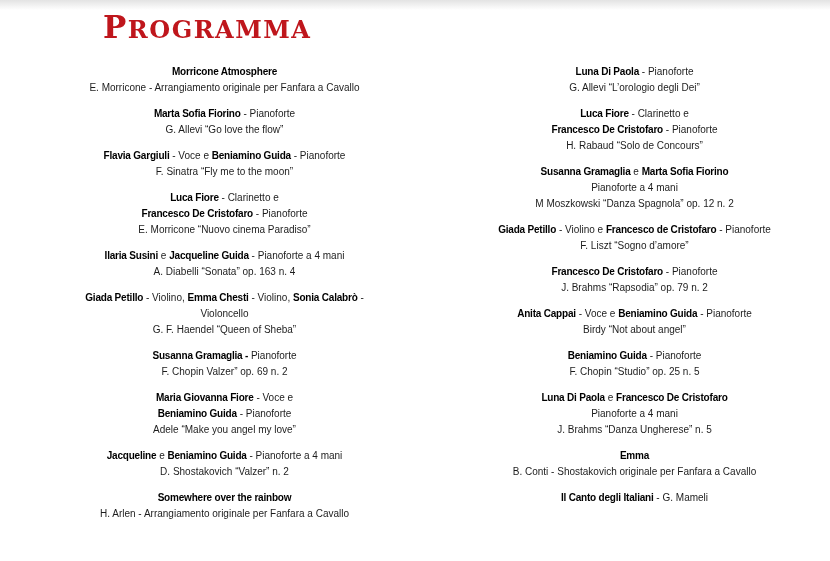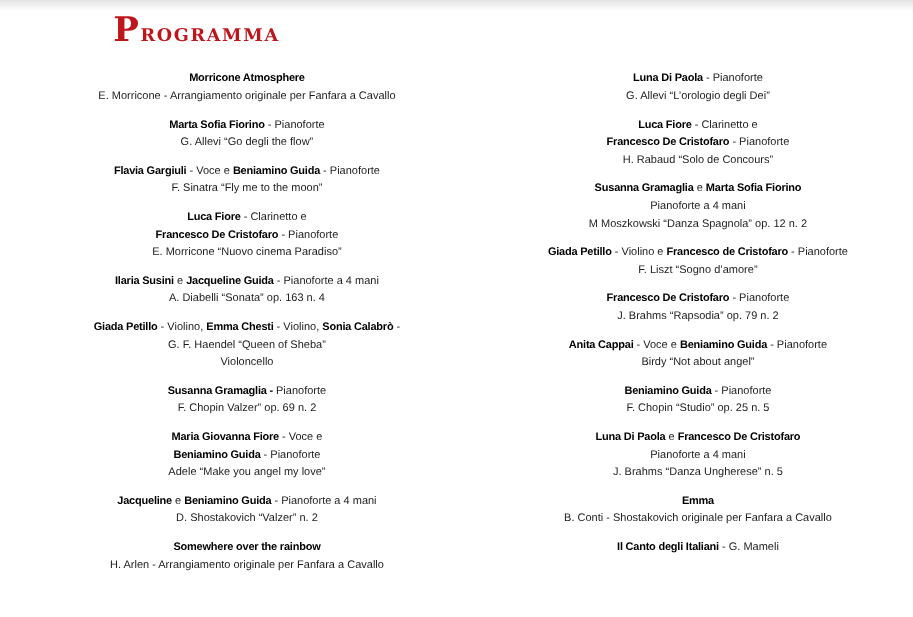--- a/index.html
+++ b/index.html
@@ -20,21 +20,21 @@
     position:absolute;
     left:103px;top:12px;
     font-family:"DejaVu Serif","Liberation Serif",serif;
     font-weight:bold;
     color:#bf161c;
     letter-spacing:1.5px;
     line-height:1;
     white-space:nowrap;
   }
   .page-title .cap{font-size:31px;}
-  .page-title .rest{font-size:16px;margin-top:41px;}
+  .page-title .rest{font-size:24px;margin-top:41px;}
   .col{
     position:absolute;top:64px;
     font-size:10px;
     line-height:16px;
     text-align:center;
   }
   .col-left{left:22px;width:405px;}
   .col-right{left:442px;width:385px;}
   .entry{margin-bottom:10px;}
   .line{white-space:nowrap;}
@@ -49,39 +49,39 @@
   <span class="cap">P</span><span class="rest">ROGRAMMA</span>
 </div>
 
 <div class="col col-left">
     <div class="entry">
       <div class="line"><span class="b">Morricone Atmosphere</span></div>
       <div class="line"><span>E. Morricone - Arrangiamento originale per Fanfara a Cavallo</span></div>
     </div>
     <div class="entry">
       <div class="line"><span class="b">Marta Sofia Fiorino</span><span> - Pianoforte</span></div>
-      <div class="line"><span>G. Allevi “Go degli the flow”</span></div>
+      <div class="line"><span>G. Allevi “Go love the flow”</span></div>
     </div>
     <div class="entry">
       <div class="line"><span class="b">Flavia Gargiuli</span><span> - Voce e </span><span class="b">Beniamino Guida</span><span> - Pianoforte</span></div>
       <div class="line"><span>F. Sinatra “Fly me to the moon”</span></div>
     </div>
     <div class="entry">
       <div class="line"><span class="b">Luca Fiore</span><span> - Clarinetto e</span></div>
       <div class="line"><span class="b">Francesco De Cristofaro</span><span> - Pianoforte</span></div>
       <div class="line"><span>E. Morricone “Nuovo cinema Paradiso”</span></div>
     </div>
     <div class="entry">
       <div class="line"><span class="b">Ilaria Susini</span><span> e </span><span class="b">Jacqueline Guida</span><span> - Pianoforte a 4 mani</span></div>
       <div class="line"><span>A. Diabelli “Sonata” op. 163 n. 4</span></div>
     </div>
     <div class="entry">
       <div class="line"><span class="b">Giada Petillo</span><span> - Violino, </span><span class="b">Emma Chesti</span><span> - Violino, </span><span class="b">Sonia Calabrò</span><span> -</span></div>
+      <div class="line"><span>Violoncello</span></div>
       <div class="line"><span>G. F. Haendel “Queen of Sheba”</span></div>
-      <div class="line"><span>Violoncello</span></div>
     </div>
     <div class="entry">
       <div class="line"><span class="b">Susanna Gramaglia -</span><span> Pianoforte</span></div>
       <div class="line"><span>F. Chopin Valzer” op. 69 n. 2</span></div>
     </div>
     <div class="entry">
       <div class="line"><span class="b">Maria Giovanna Fiore</span><span> - Voce e</span></div>
       <div class="line"><span class="b">Beniamino Guida</span><span> - Pianoforte</span></div>
       <div class="line"><span>Adele “Make you angel my love”</span></div>
     </div>

